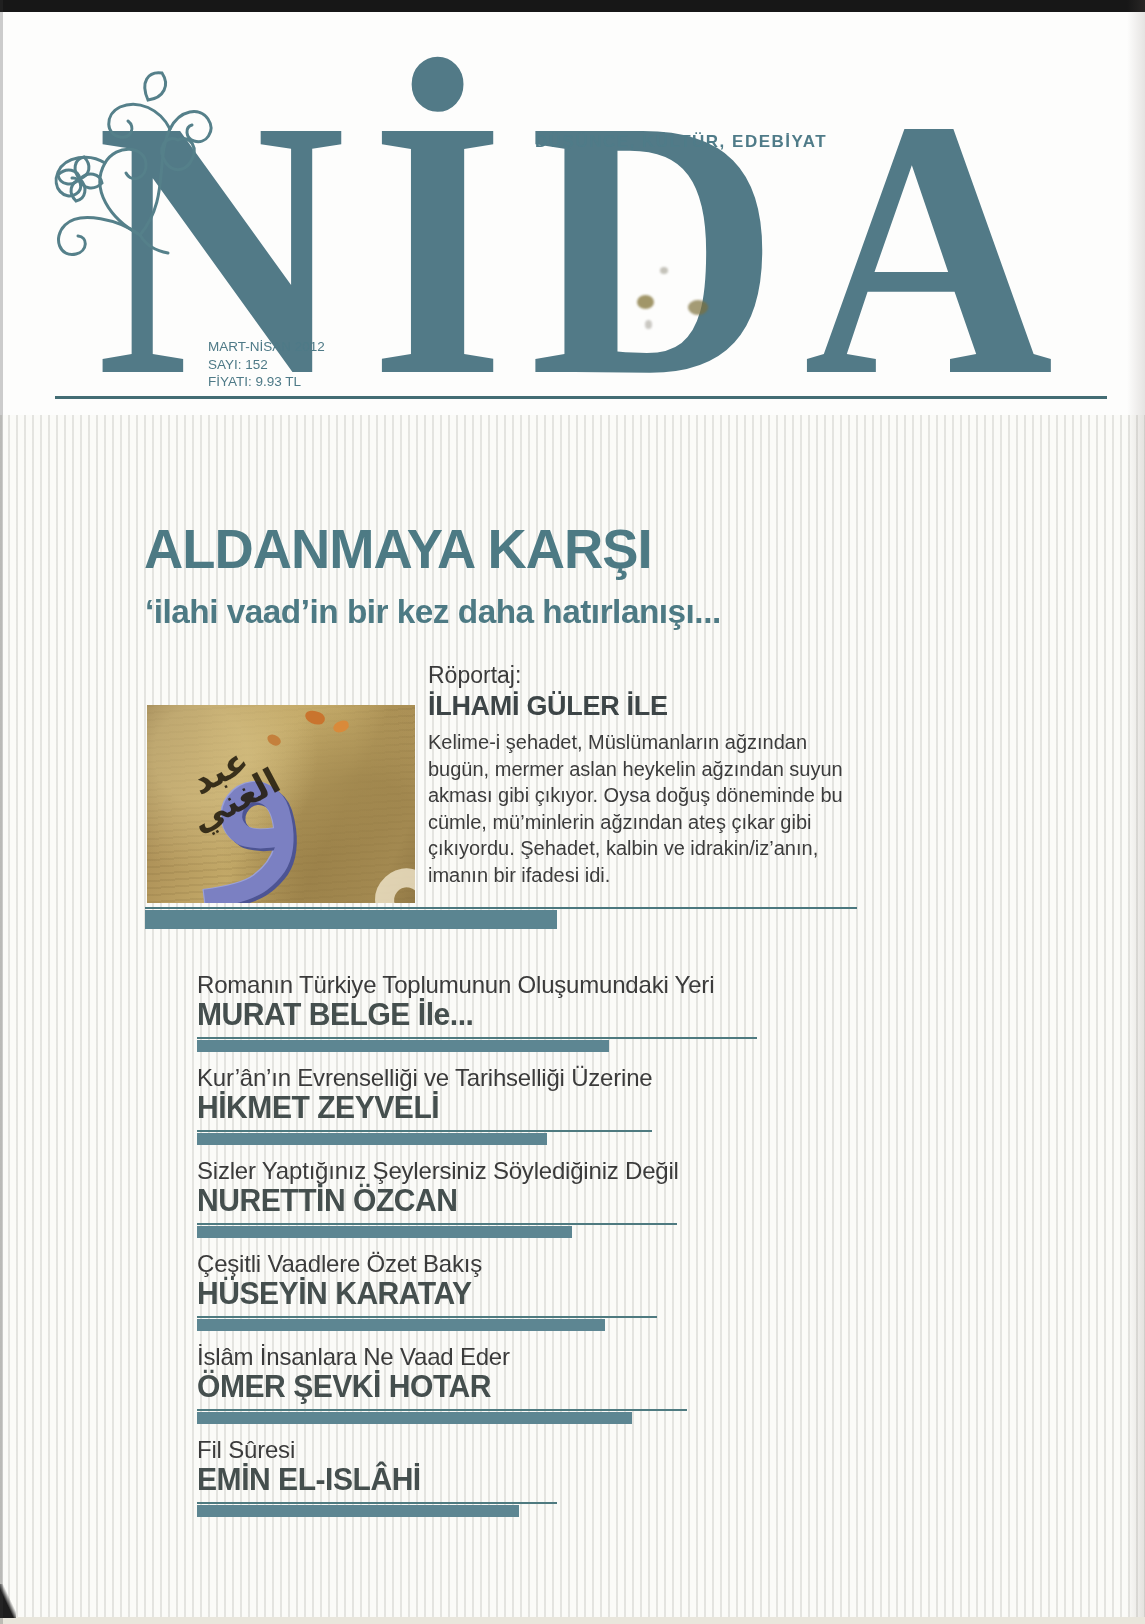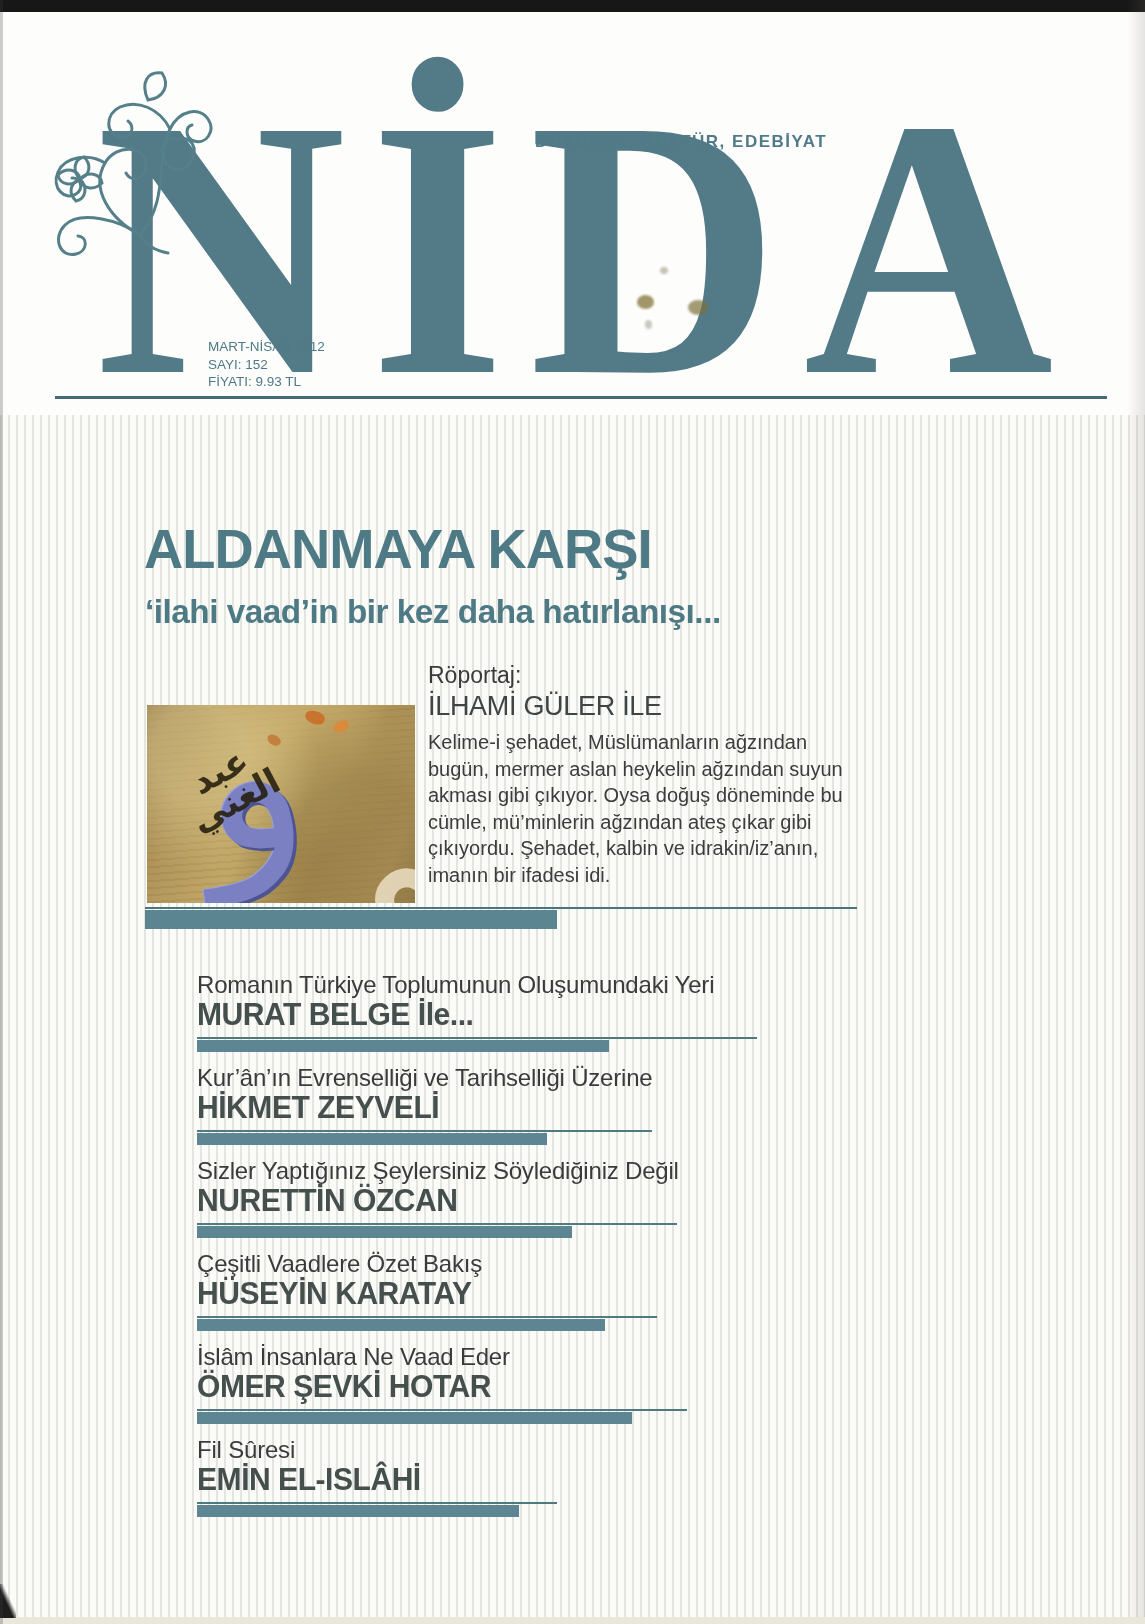--- a/index.html
+++ b/index.html
@@ -81,21 +81,21 @@
     font-family:"DejaVu Sans", sans-serif; font-size:35px; font-weight:bold; line-height:0.95;
     color:#241d0e; transform:rotate(-28deg); opacity:0.88;
   }
   .flame { position:absolute; background:#c9742e; border-radius:60% 40% 55% 45%; }
   .flame-1 { left:158px; top:6px; width:20px; height:13px; transform:rotate(25deg); }
   .flame-2 { left:186px; top:16px; width:16px; height:11px; transform:rotate(-15deg); background:#d98a3a; }
   .flame-3 { left:120px; top:30px; width:14px; height:10px; transform:rotate(40deg); background:#c4803c; }
 
   .feature-text { position:absolute; left:428px; top:662px; width:440px; }
   .kicker { font-size:23px; color:#3a3a3a; line-height:1.2; }
-  .feature-author { font-size:27px; font-weight:normal; color:#3d4547; letter-spacing:-0.3px; line-height:1.2; }
+  .feature-author { font-size:27px; font-weight:bold; color:#3d4547; letter-spacing:-0.3px; line-height:1.2; }
   .excerpt { margin-top:7px; font-size:20px; color:#3c3c3c; line-height:1.33; }
 
   .feature-rule-line { position:absolute; left:145px; top:907px; width:712px; height:2px; background:#4a777e; }
   .feature-rule-bar  { position:absolute; left:145px; top:910px; width:412px; height:19px; background:#5b8591; }
 
   
   .articles { position:absolute; left:153px; top:972px; width:760px;padding-left:44px; }
   .article { margin-bottom:13px; }
   .topic { font-size:24px; color:#3b3b3b; line-height:1.08; letter-spacing:-0.2px; }
   .author { font-size:31px; font-weight:bold; color:#454f4e; letter-spacing:-0.5px; line-height:1.1;

